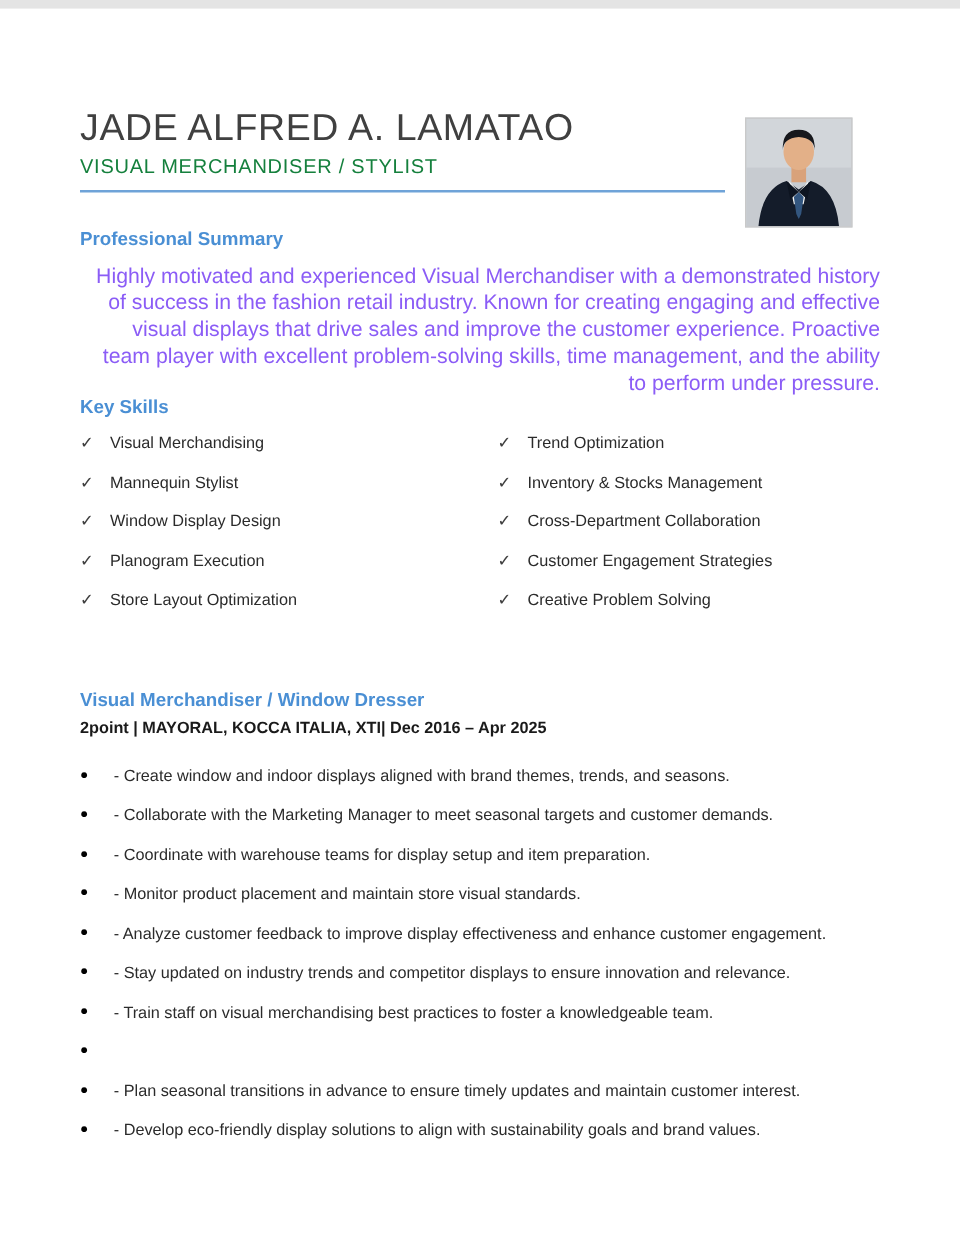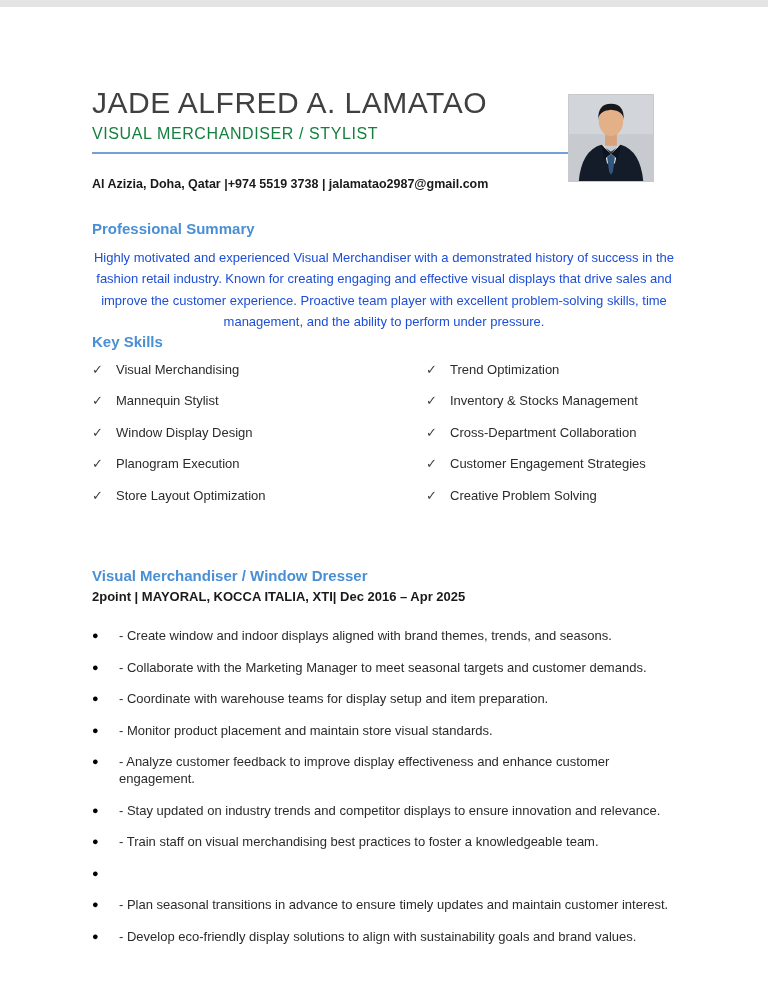--- a/index.html
+++ b/index.html
@@ -11,21 +11,21 @@
     color: #2f2f2f;
     position: relative;
     overflow: hidden;
   }
   .page-top-edge {
     height: 7px;
     background: #e4e4e4;
     width: 100%;
   }
   .page {
-    padding: 0 92px;
+    padding: 0 64px;
     position: relative;
     min-height: 987px;
     background: #ffffff;
   }
 
   
   .header { position: relative; padding-top: 80px; }
   .name {
     font-size: 30px;
     font-weight: 400;
@@ -65,25 +65,25 @@
 
   
   .section-heading {
     font-size: 15px;
     font-weight: bold;
     color: #4a8fd4;
   }
   .summary-section { margin-top: 29px; }
   .summary-text {
     margin-top: 10px;
-    font-size: 13px;
+    font-size: 17px;
     line-height: 21.5px;
-    color: #1d4ed8;
+    color: #8b5cf6;
     max-width: 640px;
-    text-align: center;
+    text-align: right;
   }
 
   
   .skills-section { }
   .skills-grid {
     margin-top: 12px;
     display: grid;
     grid-template-columns: 330px 1fr;
     column-gap: 4px;
   }
@@ -134,21 +134,20 @@
 <body>
 
 <div class="page-top-edge"></div>
 
 <div class="page">
 
   <header class="header">
     <h1 class="name">JADE ALFRED A. LAMATAO</h1>
     <div class="job-title">VISUAL MERCHANDISER / STYLIST</div>
     <div class="header-rule"></div>
-    <div class="contact-line">Al Azizia, Doha, Qatar |+974 5519 3738 | jalamatao2987@gmail.com</div>
 
     <div class="photo">
       <svg viewBox="0 0 86 88" xmlns="http://www.w3.org/2000/svg">
         <rect x="0" y="0" width="86" height="88" fill="#c7cbd0"></rect>
         <rect x="0" y="0" width="86" height="40" fill="#d2d6da"></rect>
 
         <rect x="37" y="38" width="12" height="14" fill="#d9a27a"></rect>
 
         <ellipse cx="43" cy="27" rx="12.5" ry="15" fill="#e3b088"></ellipse>
 

